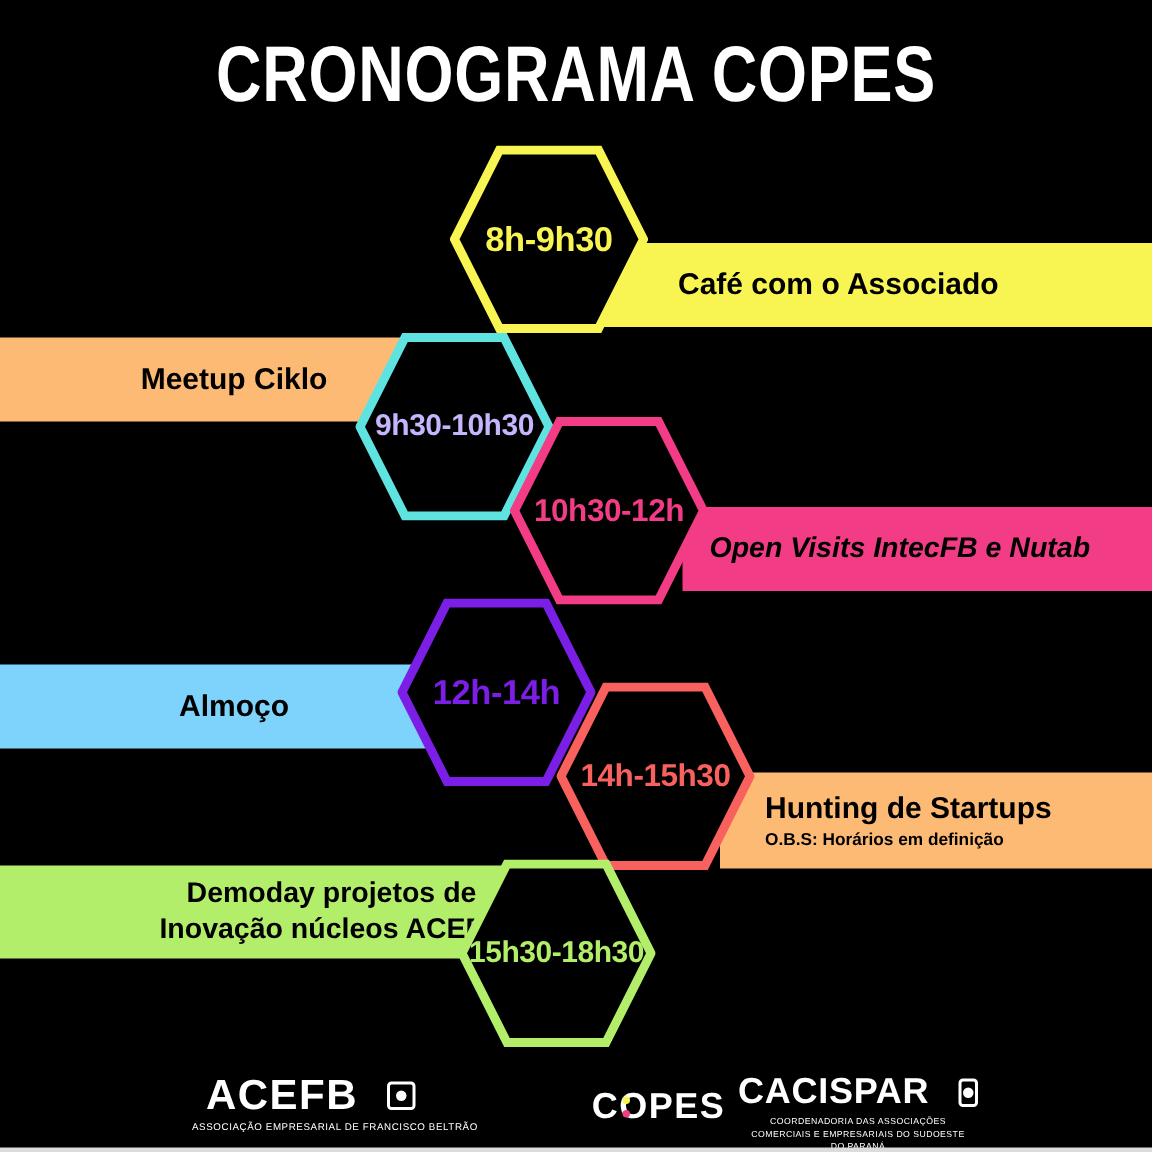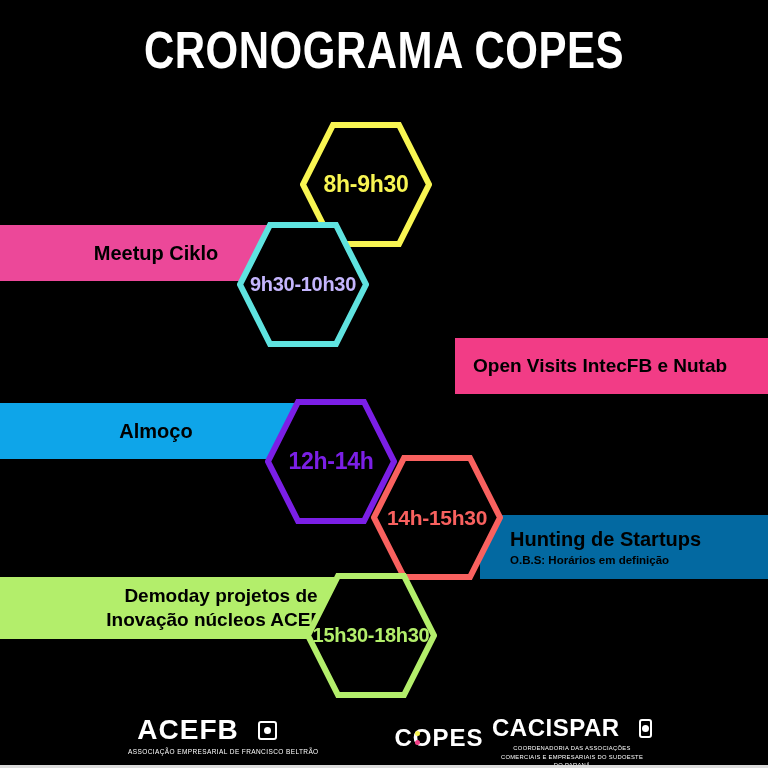--- a/index.html
+++ b/index.html
@@ -12,30 +12,30 @@
     text-align:center; color:#fff; font-size:42px; font-weight:900;
     letter-spacing:0.5px; transform:scaleY(1.25); transform-origin:center top;
   }
   
   .bar {
     position:absolute; display:flex; align-items:center;
     color:#000; font-weight:700; box-sizing:border-box;
   }
   #bar0 { left:398px; top:162px; width:370px; height:56px; padding-left:54px; font-size:20px; }
   #bar1 { left:0px;   top:225px; width:312px; height:56px; justify-content:center; font-size:20px; }
-  #bar2 { left:455px; top:338px; width:313px; height:56px; padding-left:18px; font-size:19px; }
+  #bar2 { left:455px; top:338px; width:313px; height:56px; padding-left:18px; font-size:19px;font-style:italic; }
   #bar3 { left:0px;   top:403px; width:358px; height:56px; justify-content:center; padding-right:46px; font-size:20px; }
   #bar4 { left:480px; top:515px; width:288px; height:64px; flex-direction:column; align-items:flex-start; justify-content:center; padding-left:30px; }
   #bar4 .main { font-size:20px; }
   #bar4 .note { font-size:11.5px; margin-top:3px; }
   #bar5 { left:0px;   top:577px; width:345px; height:62px; justify-content:flex-end; font-size:19px; text-align:center; }
   #bar5 .wrap { width:248px; line-height:1.28; }
   
   .hex { position:absolute; width:132px; height:125px; }
-  #hex0 { left:300px; top:97px;margin-top:25px; }
+  #hex0 { left:300px; top:97px; }
   #hex1 { left:237px; top:222px; }
   #hex2 { left:340px; top:278px; }
   #hex3 { left:265px; top:399px; }
   #hex4 { left:371px; top:455px; }
   #hex5 { left:305px; top:573px; }
   .hex svg { display:block; width:132px; height:125px; }
   .hex polygon { fill:#000; stroke-width:6px; }
   .hex-time {
     position:absolute; inset:0; display:flex; align-items:center; justify-content:center;
     font-weight:700; letter-spacing:-0.3px;
@@ -71,48 +71,57 @@
   #cacispar .sub  { font-size:5.8px; letter-spacing:0.3px; margin-top:2px; line-height:1.5; width:150px; margin-left:auto; margin-right:auto; }
   .bottom-line { position:absolute; left:0; bottom:0; width:100%; height:3px; background:#dcdcdc; }
 </style>
 </head>
 <body>
 
 <div class="canvas">
 
   <div class="title">CRONOGRAMA COPES</div>
 
-  <div class="bar" id="bar1" style="background: #ec4899; justify-content: center;">
+  <div class="bar" id="bar0" style="background: rgb(248, 245, 82);">
+    <span>Café com o Associado</span>
+  </div>
+  <div class="bar" id="bar1" style="background: #fdba74; justify-content: center;">
     <span>Meetup Ciklo</span>
   </div>
   <div class="bar" id="bar2" style="background: rgb(242, 60, 134);">
     <span>Open Visits IntecFB e Nutab</span>
   </div>
-  <div class="bar" id="bar3" style="background: #0ea5e9;">
+  <div class="bar" id="bar3" style="background: #7dd3fc; margin-top: 40px;">
     <span>Almoço</span>
   </div>
-  <div class="bar" id="bar4" style="background: #0369a1;">
+  <div class="bar" id="bar4" style="background: #fdba74;">
     <span class="main">Hunting de Startups</span>
     <span class="note">O.B.S: Horários em definição</span>
   </div>
   <div class="bar" id="bar5" style="background: rgb(179, 238, 107);">
     <span class="wrap">Demoday projetos de Inovação núcleos ACEFB</span>
   </div>
 
   <div class="hex" id="hex0">
     <svg viewBox="0 0 132 125">
       <polygon points="33,3 99,3 129,62.5 99,122 33,122 3,62.5" style="stroke: rgb(248, 245, 82);"></polygon>
     </svg>
     <div class="hex-time" style="color: rgb(248, 245, 82);">8h-9h30</div>
   </div>
   <div class="hex" id="hex1">
     <svg viewBox="0 0 132 125">
       <polygon points="33,3 99,3 129,62.5 99,122 33,122 3,62.5" style="stroke: rgb(95, 227, 224);"></polygon>
     </svg>
     <div class="hex-time" style="color: #c4b5fd;">9h30-10h30</div>
+  </div>
+  <div class="hex" id="hex2">
+    <svg viewBox="0 0 132 125">
+      <polygon points="33,3 99,3 129,62.5 99,122 33,122 3,62.5" style="stroke: rgb(242, 60, 134);"></polygon>
+    </svg>
+    <div class="hex-time" style="color: rgb(242, 60, 134);">10h30-12h</div>
   </div>
   <div class="hex" id="hex3">
     <svg viewBox="0 0 132 125">
       <polygon points="33,3 99,3 129,62.5 99,122 33,122 3,62.5" style="stroke: rgb(123, 31, 230);"></polygon>
     </svg>
     <div class="hex-time" style="color: rgb(123, 31, 230);">12h-14h</div>
   </div>
   <div class="hex" id="hex4">
     <svg viewBox="0 0 132 125">
       <polygon points="33,3 99,3 129,62.5 99,122 33,122 3,62.5" style="stroke: rgb(249, 97, 95);"></polygon>

